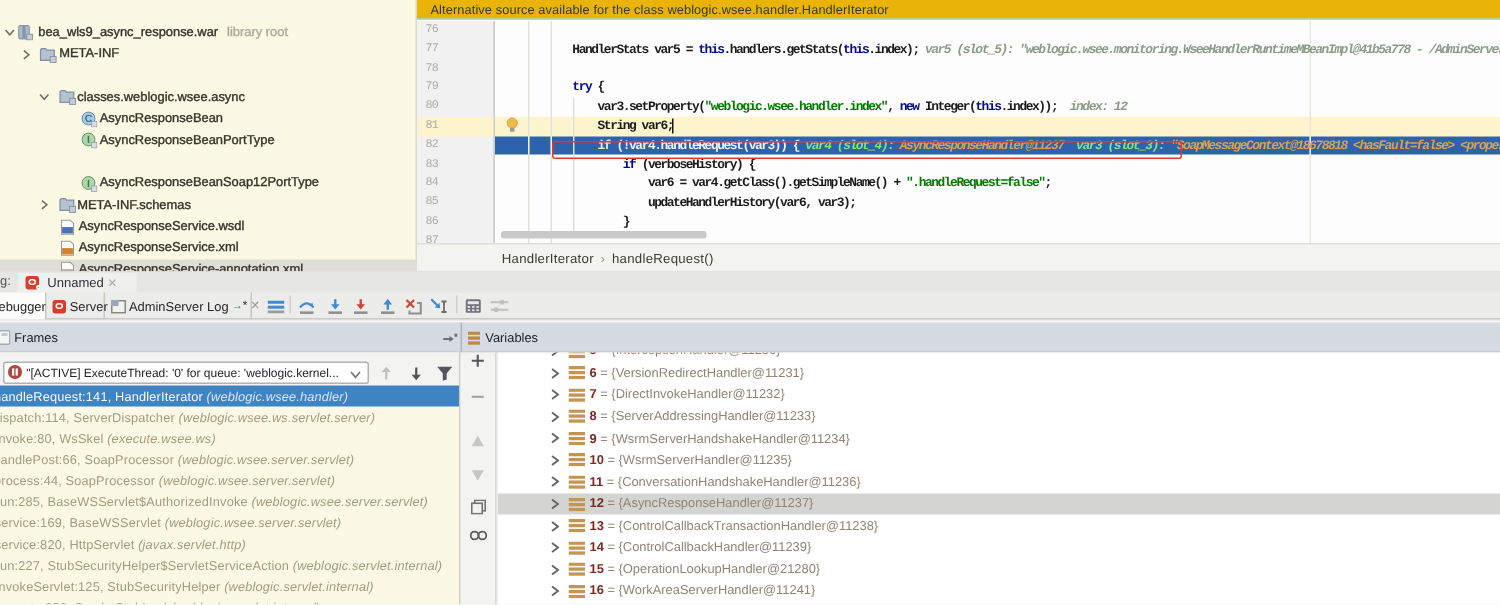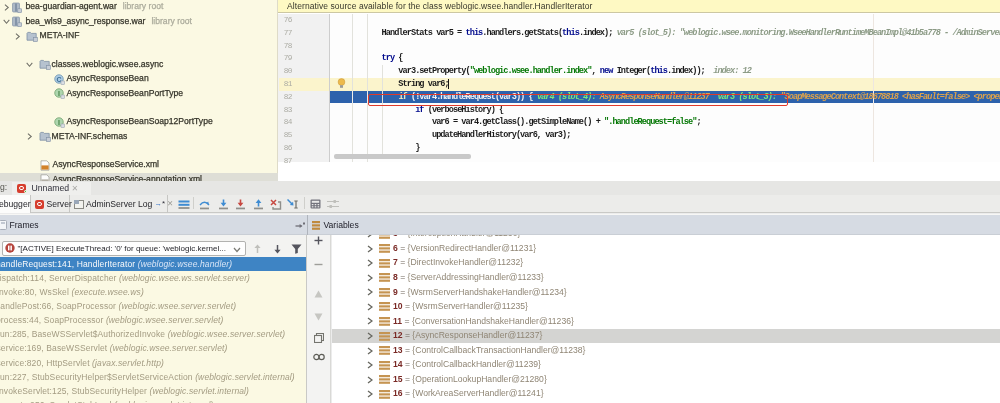--- a/index.html
+++ b/index.html
@@ -6,21 +6,21 @@
 .ab{position:absolute}
 
 #tree{left:0;top:0;width:278px;height:181px;background:#FBF9E3;overflow:hidden;border-right:1px solid #DEDBC8}
 .tr{position:absolute;left:0;width:278px;height:14.35px;display:flex;align-items:center;font-size:8.6px;color:#35342A;white-space:nowrap;-webkit-text-stroke:0.25px #35342A}
 .lib{color:#ABAB9C;margin-left:6px;-webkit-text-stroke:0.25px #ABAB9C}
 .chev{position:absolute;width:7px;height:7px}
 .chev svg{display:block}
 .ticon{position:absolute;width:11px;height:11px}
 .ttxt{position:absolute}
 
-#banner{left:278px;top:0;width:722px;height:13px;background:#fef9c3;border-bottom:1px solid #CCC7A3;font-size:8.5px;letter-spacing:0.08px;color:#37362B;line-height:12px;padding-left:9px}
+#banner{left:278px;top:0;width:722px;height:13px;background:#eab308;border-bottom:1px solid #CCC7A3;font-size:8.5px;letter-spacing:0.08px;color:#37362B;line-height:12px;padding-left:9px}
 #gutter{left:278px;top:14px;width:52px;height:148px;background:#F1F1F1;border-right:1px solid #CDCDCD}
 #codebg{left:330px;top:14px;width:670px;height:148px;background:#FDFDFD;overflow:hidden}
 .lnum{position:absolute;left:278px;width:14px;text-align:right;font-family:"Liberation Mono",monospace;font-size:7.8px;letter-spacing:-0.5px;color:#ACACA4;height:12.8px;line-height:12.8px}
 .cl{position:absolute;left:348px;height:12.8px;line-height:12.8px;font-family:"Liberation Mono",monospace;font-size:8.6px;letter-spacing:-0.96px;white-space:pre;color:#1b1b1b;font-weight:bold}
 .kw{color:#000A8C;font-weight:bold}
 .str{color:#067806;font-weight:bold}
 .hint{color:#8C9B86;font-style:italic}
 #caretline{left:279px;top:77.9px;width:721px;height:12.8px;background:#FBF4CC}
 #execline{left:330px;top:90.7px;width:670px;height:12.8px;background:#2D62AC}
 .guide{width:1px;background:#E2E2DC}
@@ -50,35 +50,20 @@
 .veq{color:#6F675C}
 .vval{color:#8F8574}
 .vicon{position:absolute;left:47px;top:3px;width:11px;height:9px}
 svg{display:block}
 </style></head>
 <body>
 <div id="page">
 
 <div id="tree" class="ab"></div>
 <div id="treerows" class="ab" style="left:0;top:0;width:278px;height:181px;overflow:hidden">
-      <div class="tr" style="top:0.30px">
-        <span class="chev" style="left:2.5px;top:3.6px">
-          <svg width="7" height="7" viewBox="0 0 8 8">
-            <path d="M2.2 0.8 L6 4 L2.2 7.2" stroke="#6E6E66" fill="none" stroke-width="1.2"></path>
-          </svg>
-        </span>
-        <span class="ticon" style="left:10.5px;top:1.8px">
-          <svg width="11" height="11" viewBox="0 0 11 11">
-            <rect x="1.5" y="1" width="7" height="9" rx="1" fill="#AEB9C6" stroke="#8494A8" stroke-width="0.7"></rect>
-            <rect x="4" y="1.4" width="2" height="8.2" fill="#8494A8"></rect>
-            <rect x="6.8" y="6.8" width="3.8" height="3.8" fill="#C7CDD6" stroke="#7F8FA3" stroke-width="0.6"></rect>
-          </svg>
-        </span>
-        <span class="ttxt" style="left:25.5px;top:1.2px">bea-guardian-agent.war<span class="lib">library root</span></span>
-      </div>
 <div class="tr" style="top:14.65px">
         <span class="chev" style="left:2.5px;top:3.6px">
           <svg width="7" height="7" viewBox="0 0 8 8">
             <path d="M0.8 2.2 L4 6 L7.2 2.2" stroke="#6E6E66" fill="none" stroke-width="1.2"></path>
           </svg>
         </span>
         <span class="ticon" style="left:10.5px;top:1.8px">
           <svg width="11" height="11" viewBox="0 0 11 11">
             <rect x="1.5" y="1" width="7" height="9" rx="1" fill="#AEB9C6" stroke="#8494A8" stroke-width="0.7"></rect>
             <rect x="4" y="1.4" width="2" height="8.2" fill="#8494A8"></rect>
@@ -151,20 +136,29 @@
             <path d="M2.2 0.8 L6 4 L2.2 7.2" stroke="#6E6E66" fill="none" stroke-width="1.2"></path>
           </svg>
         </span>
         <span class="ticon" style="left:38.5px;top:1.8px">
           <svg width="12" height="11" viewBox="0 0 12 11">
             <path d="M1 3.2 L1 9.2 L10.2 9.2 L10.2 2.4 L5.4 2.4 L4.4 1.4 L1.8 1.4 L1 2.2 Z" fill="#B6C2CF" stroke="#7E90A5" stroke-width="0.8"></path>
             <rect x="7.4" y="6.6" width="4" height="4" fill="#C7CDD6" stroke="#7F8FA3" stroke-width="0.6"></rect>
           </svg>
         </span>
         <span class="ttxt" style="left:51.5px;top:1.2px">META-INF.schemas</span>
+      </div>
+<div class="tr" style="top:143.80px">
+        <span class="ticon" style="left:40px;top:1.8px">
+          <svg width="10" height="11" viewBox="0 0 10 11">
+            <path d="M1 0.8 L6.8 0.8 L9 3 L9 10.2 L1 10.2 Z" fill="#FCFCFC" stroke="#9A9A94" stroke-width="0.7"></path>
+            <rect x="1.4" y="5.4" width="7.2" height="4.2" fill="#4A72B8"></rect>
+          </svg>
+        </span>
+        <span class="ttxt" style="left:52.5px;top:1.2px">AsyncResponseService.wsdl</span>
       </div>
 <div class="tr" style="top:158.15px">
         <span class="ticon" style="left:40px;top:1.8px">
           <svg width="10" height="11" viewBox="0 0 10 11">
             <path d="M1 0.8 L6.8 0.8 L9 3 L9 10.2 L1 10.2 Z" fill="#FCFCFC" stroke="#9A9A94" stroke-width="0.7"></path>
             <rect x="1.4" y="5.4" width="7.2" height="4.2" fill="#D2822A"></rect>
           </svg>
         </span>
         <span class="ttxt" style="left:52.5px;top:1.2px">AsyncResponseService.xml</span>
       </div>
@@ -222,20 +216,21 @@
     </div>
 <div id="caret" class="ab" style="left:447.6px;top:79.3px;width:1.2px;height:10.2px;background:#151515"></div>
 <div id="bulb" class="ab" style="left:337px;top:78.2px">
 <svg width="9" height="11" viewBox="0 0 9 11">
         <circle cx="4.5" cy="4" r="3.4" fill="#EDBA4C" stroke="#C9973A" stroke-width="0.5"></circle>
         <rect x="3" y="7.2" width="3" height="2.6" fill="#9A9A98"></rect>
       </svg>
 </div>
 <div id="redbox" class="ab"></div>
 <div id="hthumb" class="ab"></div>
+<div id="crumbs" class="ab"><span style="margin-left:56.5px">HandlerIterator</span><span style="color:#9A9A90;margin:0 4.5px">›</span><span>handleRequest()</span></div>
 
 <div id="dbg" class="ab"></div>
 <div id="rowA" class="ab"></div>
 <div class="ab" style="left:0;top:182px;font-size:8.6px;color:#55554F">g:</div>
 <div id="tabU" class="ab"></div>
 <div class="ab" style="left:17px;top:183.5px;width:9px;height:9px;background:#D63D2D;border-radius:2px"></div>
 <div class="ab" style="left:19px;top:186px;width:5px;height:4px;border:1.1px solid #fff;border-radius:2.5px"></div>
 <div class="ab" style="left:24px;top:189.8px;width:3.4px;height:3.4px;background:#52C041;border-radius:50%;border:0.5px solid #fff"></div>
 <div class="ab" style="left:31.5px;top:181.5px;height:13.5px;line-height:13.5px;font-size:8.7px;color:#30303A">Unnamed</div>
 <div class="ab" style="left:71.5px;top:181.5px;height:13.5px;line-height:13px;font-size:8px;color:#ABABA8">✕</div>

